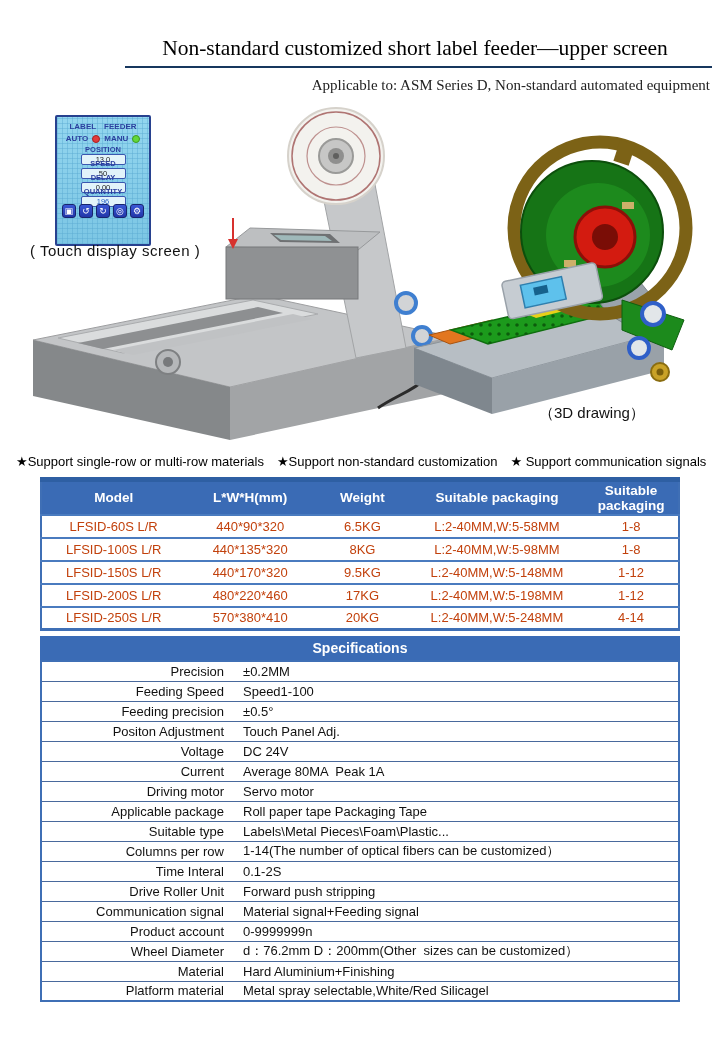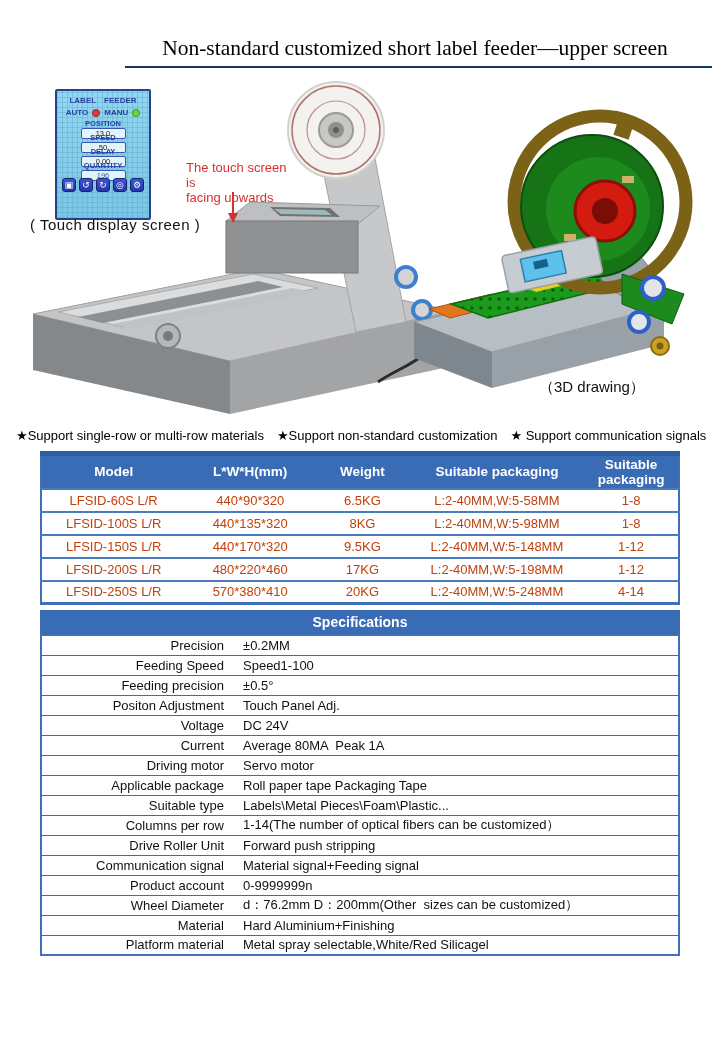--- a/index.html
+++ b/index.html
@@ -60,20 +60,21 @@
   .specs td { height:20px; font-size:13px; border-top:1px solid #49699c; }
   .spec-label { width:192px; text-align:right; padding-right:9px; color:#111; }
   .spec-value { text-align:left; padding-left:10px; color:#111; white-space:pre-wrap; }
 </style>
 </head>
 <body>
 
 <div class="page-header">
   <div class="title">Non-standard customized short label feeder—upper screen</div>
   <div class="title-rule"></div>
+  <div class="subtitle">Applicable to: ASM Series D, Non-standard automated equipment</div>
 </div>
 
 <div class="images">
 
   <svg class="machine-art" width="442" height="346" viewBox="0 0 442 346">
 
     <polygon points="15,240 240,195 435,237 212,287" fill="#c3c5c7" stroke="#9e9fa1" stroke-width="1"></polygon>
     <polygon points="15,240 212,287 212,340 15,296" fill="#85888a"></polygon>
     <polygon points="212,287 435,237 435,292 212,340" fill="#a2a4a6"></polygon>
 
@@ -179,24 +180,20 @@
       <span class="ts-icon">▣</span>
       <span class="ts-icon">↺</span>
       <span class="ts-icon">↻</span>
       <span class="ts-icon">◎</span>
       <span class="ts-icon">⚙</span>
     </div>
   </div>
 
   <div class="caption-touch">( Touch display screen )</div>
 
-  <div class="annotation">
-    <div>The touch screen is</div>
-    <div>facing upwards</div>
-  </div>
   <svg class="annotation-arrow" width="12" height="32" viewBox="0 0 12 32">
     <line x1="6" y1="0" x2="6" y2="22" stroke="#d7312e" stroke-width="2"></line>
     <polygon points="1,21 11,21 6,31" fill="#d7312e"></polygon>
   </svg>
 
   <div class="caption-3d">（3D drawing）</div>
 </div>
 
 <div class="features">
   <span>★Support single-row or multi-row materials</span>
@@ -291,20 +288,24 @@
         </tr>
       <tr>
           <td class="spec-label">Suitable type</td>
           <td class="spec-value">Labels\Metal Pieces\Foam\Plastic...</td>
         </tr>
       <tr>
           <td class="spec-label">Columns per row</td>
           <td class="spec-value">1-14(The number of optical fibers can be customized）</td>
         </tr>
       <tr>
+          <td class="spec-label">Time Interal</td>
+          <td class="spec-value">0.1-2S</td>
+        </tr>
+      <tr>
           <td class="spec-label">Drive Roller Unit</td>
           <td class="spec-value">Forward push stripping</td>
         </tr>
       <tr>
           <td class="spec-label">Communication signal</td>
           <td class="spec-value">Material signal+Feeding signal</td>
         </tr>
       <tr>
           <td class="spec-label">Product account</td>
           <td class="spec-value">0-9999999n</td>

